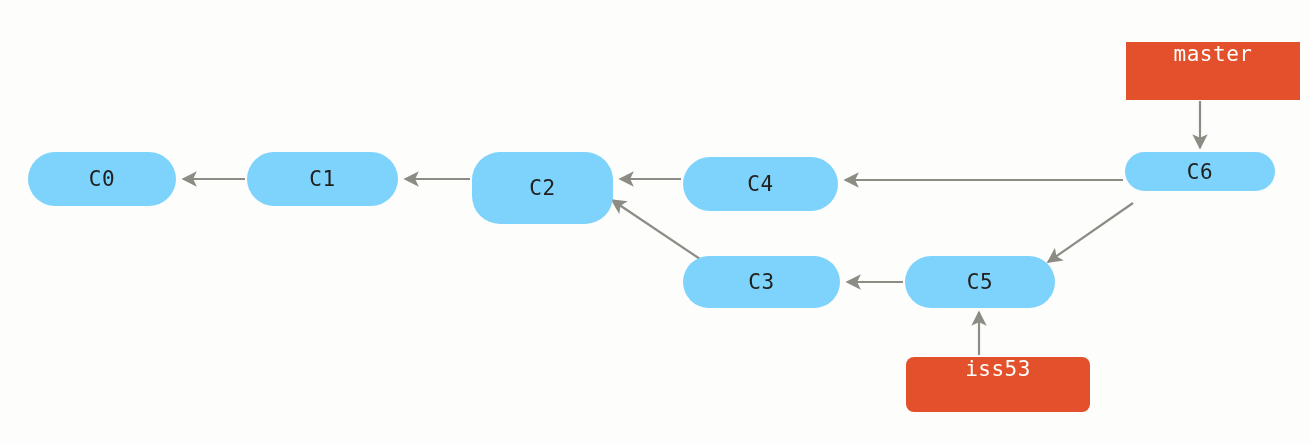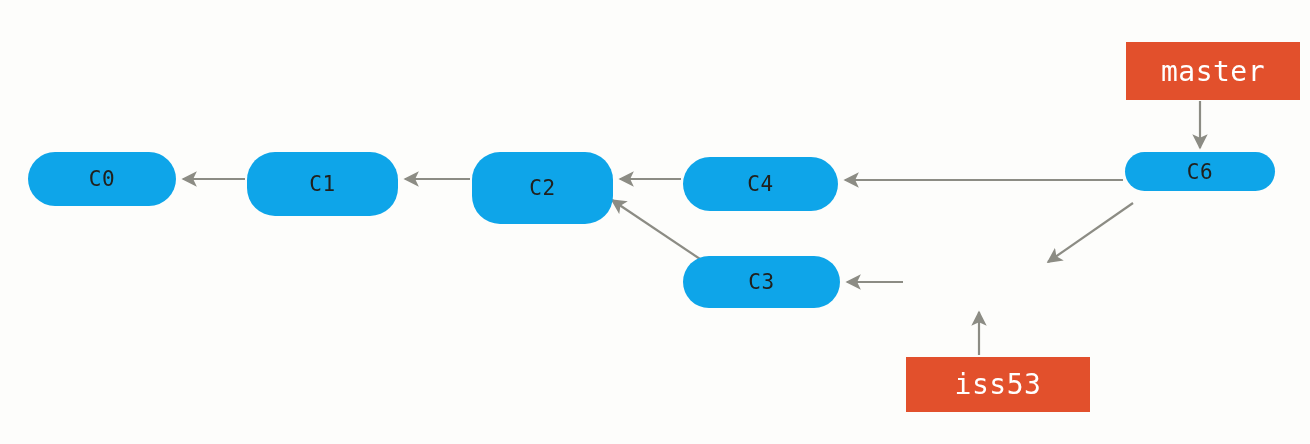--- a/index.html
+++ b/index.html
@@ -21,40 +21,39 @@
   }
   #edges {
     position: absolute;
     left: 0;
     top: 0;
     width: 1310px;
     height: 444px;
   }
   .commit-node {
     position: absolute;
-    background: #0ea5e9;
+    background: #7dd3fc;
     border-radius: 28px;
     display: flex;
     align-items: center;
     justify-content: center;
     color: #21201c;
     font-family: "DejaVu Sans Mono", "Liberation Mono", monospace;
     font-size: 21px;
     letter-spacing: 0.5px;
     z-index: 2;
   }
   .branch-label {
     position: absolute;
     background: #e2502c;
     display: flex;
-    align-items: center;
     justify-content: center;
     color: #ffffff;
     font-family: "DejaVu Sans Mono", "Liberation Mono", monospace;
-    font-size: 28px;
+    font-size: 21px;
     letter-spacing: 0.5px;
     z-index: 2;
   }
 </style>
 </head>
 <body>
 
 <div id="diagram">
 
   <svg id="edges" viewBox="0 0 1310 444" width="1310" height="444" xmlns="http://www.w3.org/2000/svg">
@@ -74,42 +73,45 @@
       <line x1="1133" y1="203" x2="1048" y2="262"></line>
       <line x1="1200" y1="101" x2="1200" y2="148"></line>
       <line x1="979" y1="355" x2="979" y2="312"></line>
     </g>
   </svg>
 
   <div class="commit-node" style="left:28px; top:152px; width:148px; height:54px;">
     <span>C0</span>
   </div>
 
-  <div class="commit-node" style="left:247px; top:152px; width:151px; height:64px;">
+  <div class="commit-node" style="left:247px; top:152px; width:151px; height:54px;">
     <span>C1</span>
   </div>
 
   <div class="commit-node" style="left:472px; top:152px; width:141px; height:72px;">
     <span>C2</span>
   </div>
 
   <div class="commit-node" style="left:683px; top:157px; width:155px; height:54px;">
     <span>C4</span>
   </div>
 
   <div class="commit-node" style="left:1125px; top:152px; width:150px; height:39px;">
     <span>C6</span>
   </div>
 
   <div class="commit-node" style="left:683px; top:256px; width:157px; height:52px;">
     <span>C3</span>
   </div>
 
+  <div class="commit-node" style="left:905px; top:256px; width:150px; height:52px;">
+    <span>C5</span>
+  </div>
 
   <div class="branch-label" style="left:1126px; top:42px; width:174px; height:58px;">
     <span>master</span>
   </div>
 
-  <div class="branch-label" style="left:906px; top:357px; width:184px; height:55px;">
+  <div class="branch-label" style="left:906px; top:357px; width:184px; height:55px;border-radius:8px;">
     <span>iss53</span>
   </div>
 
 </div>
 
 </body></html>

